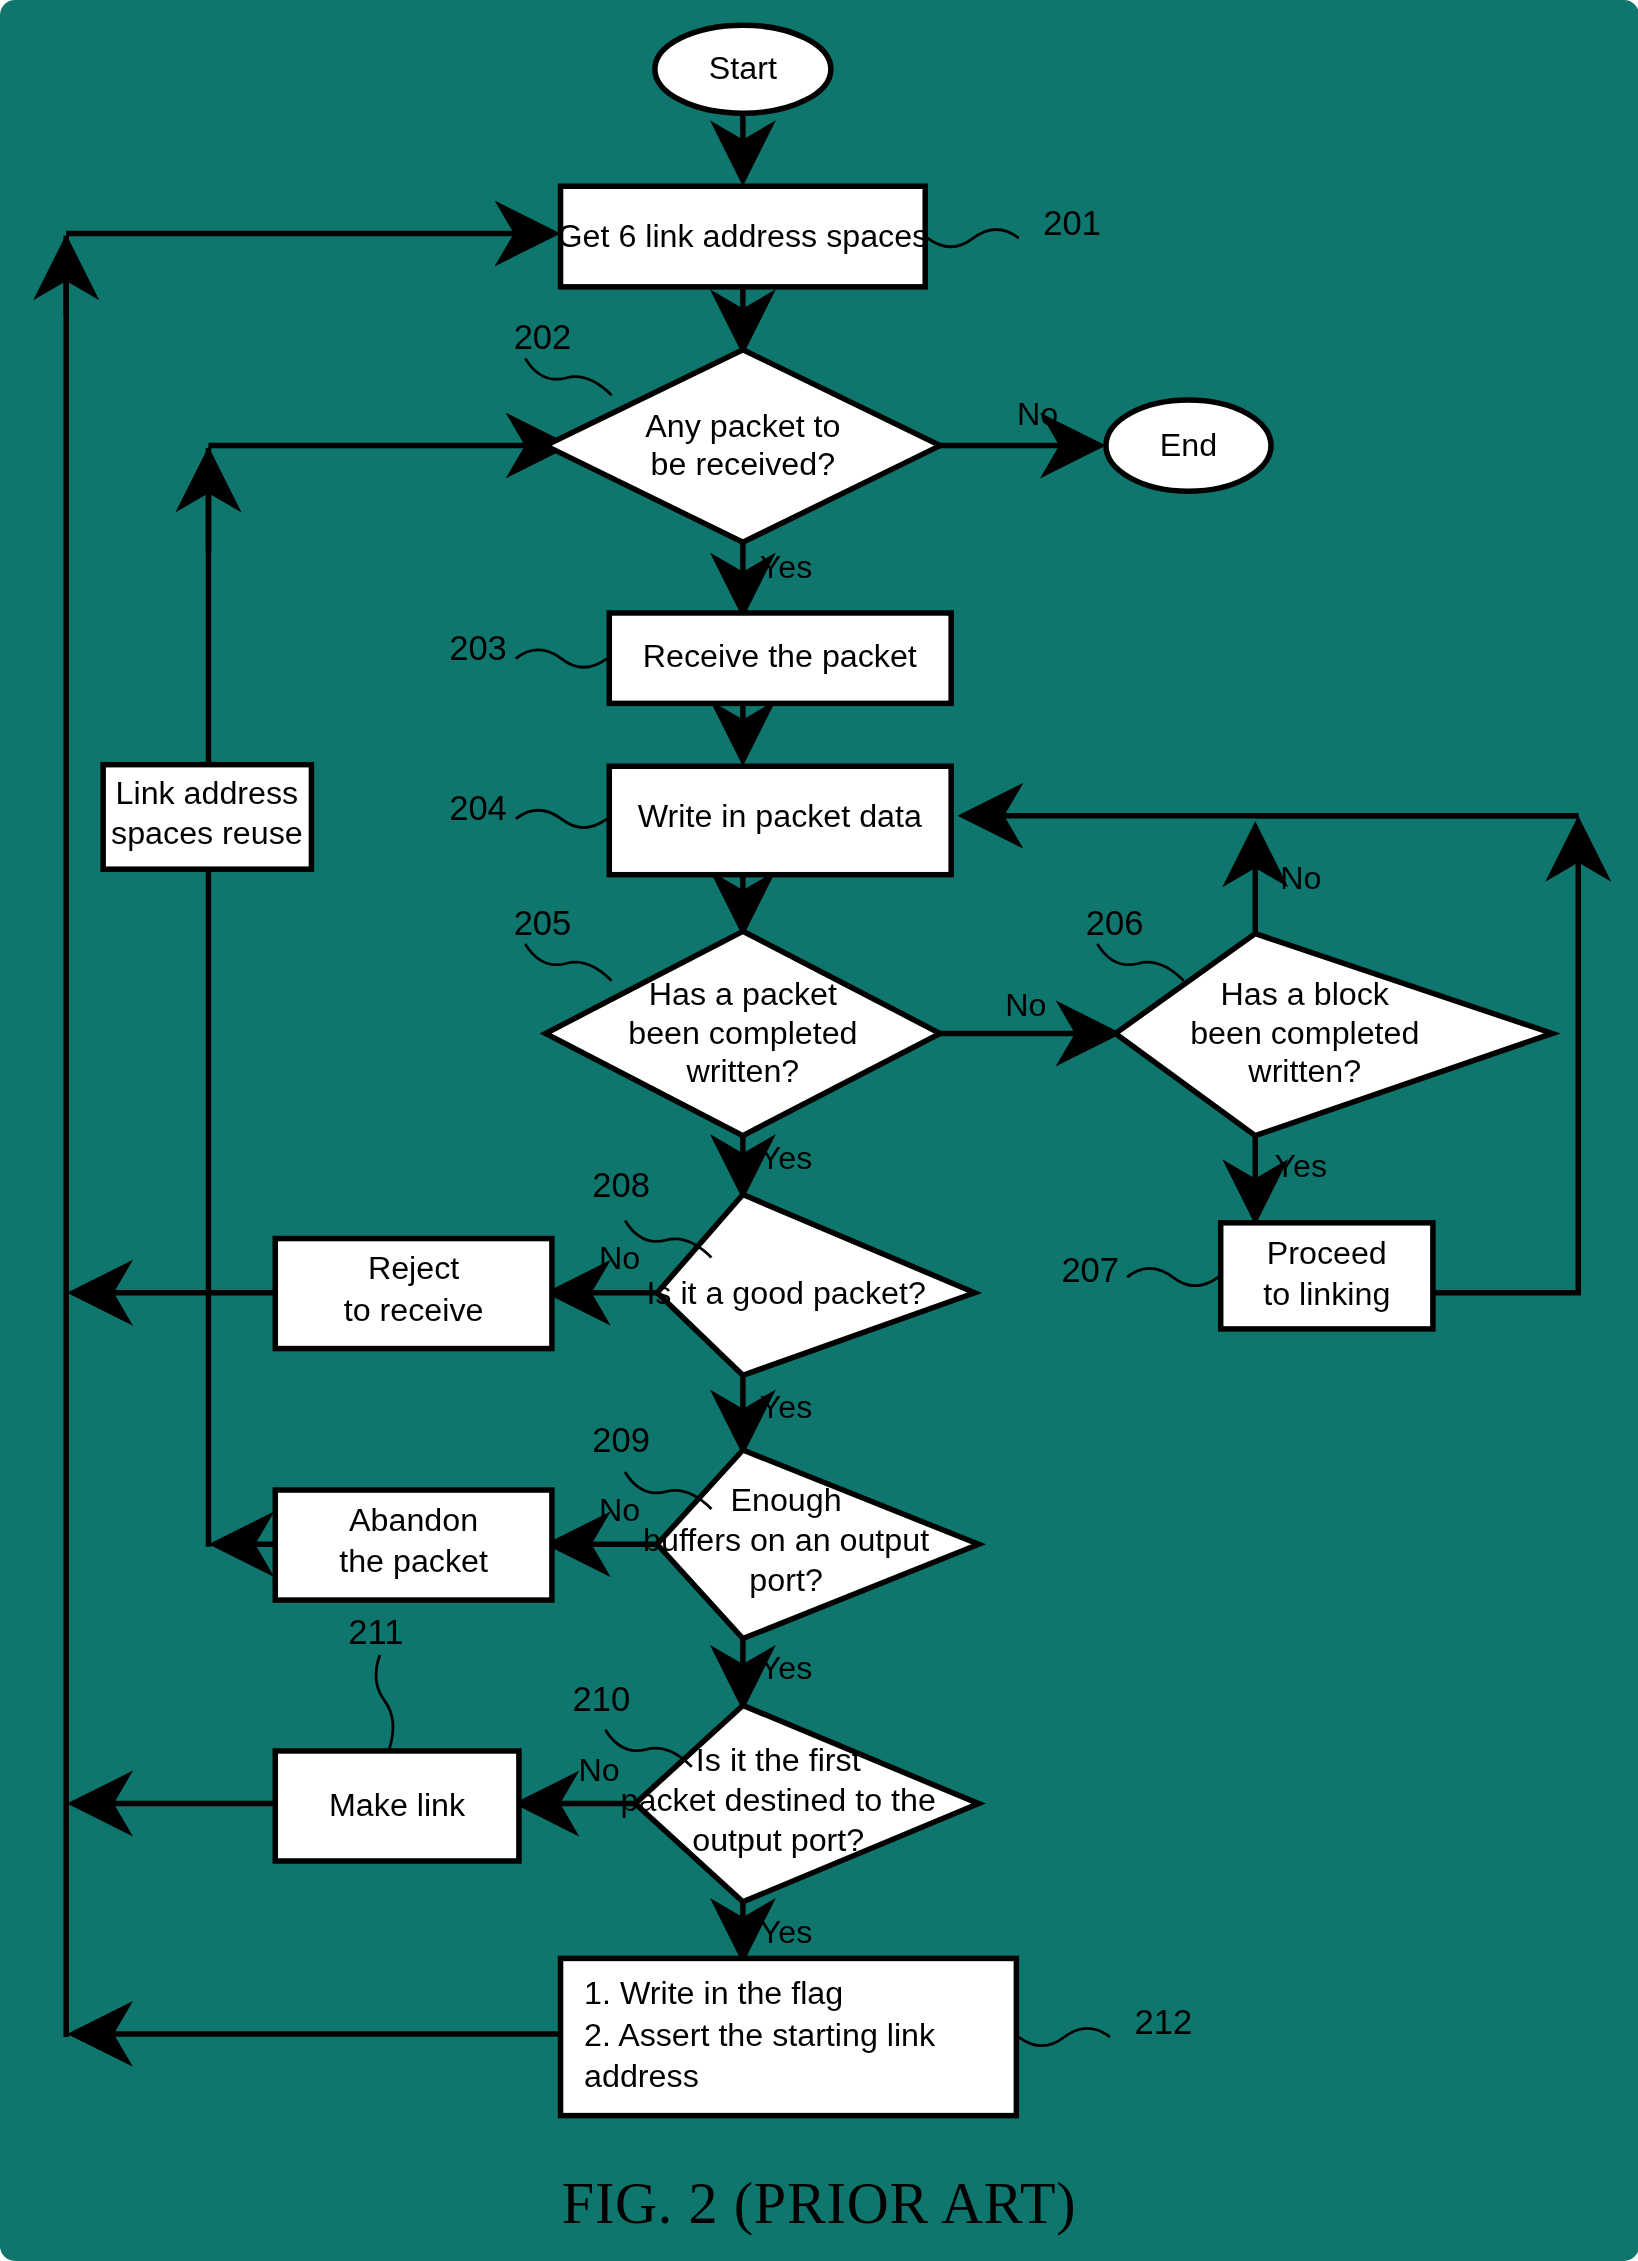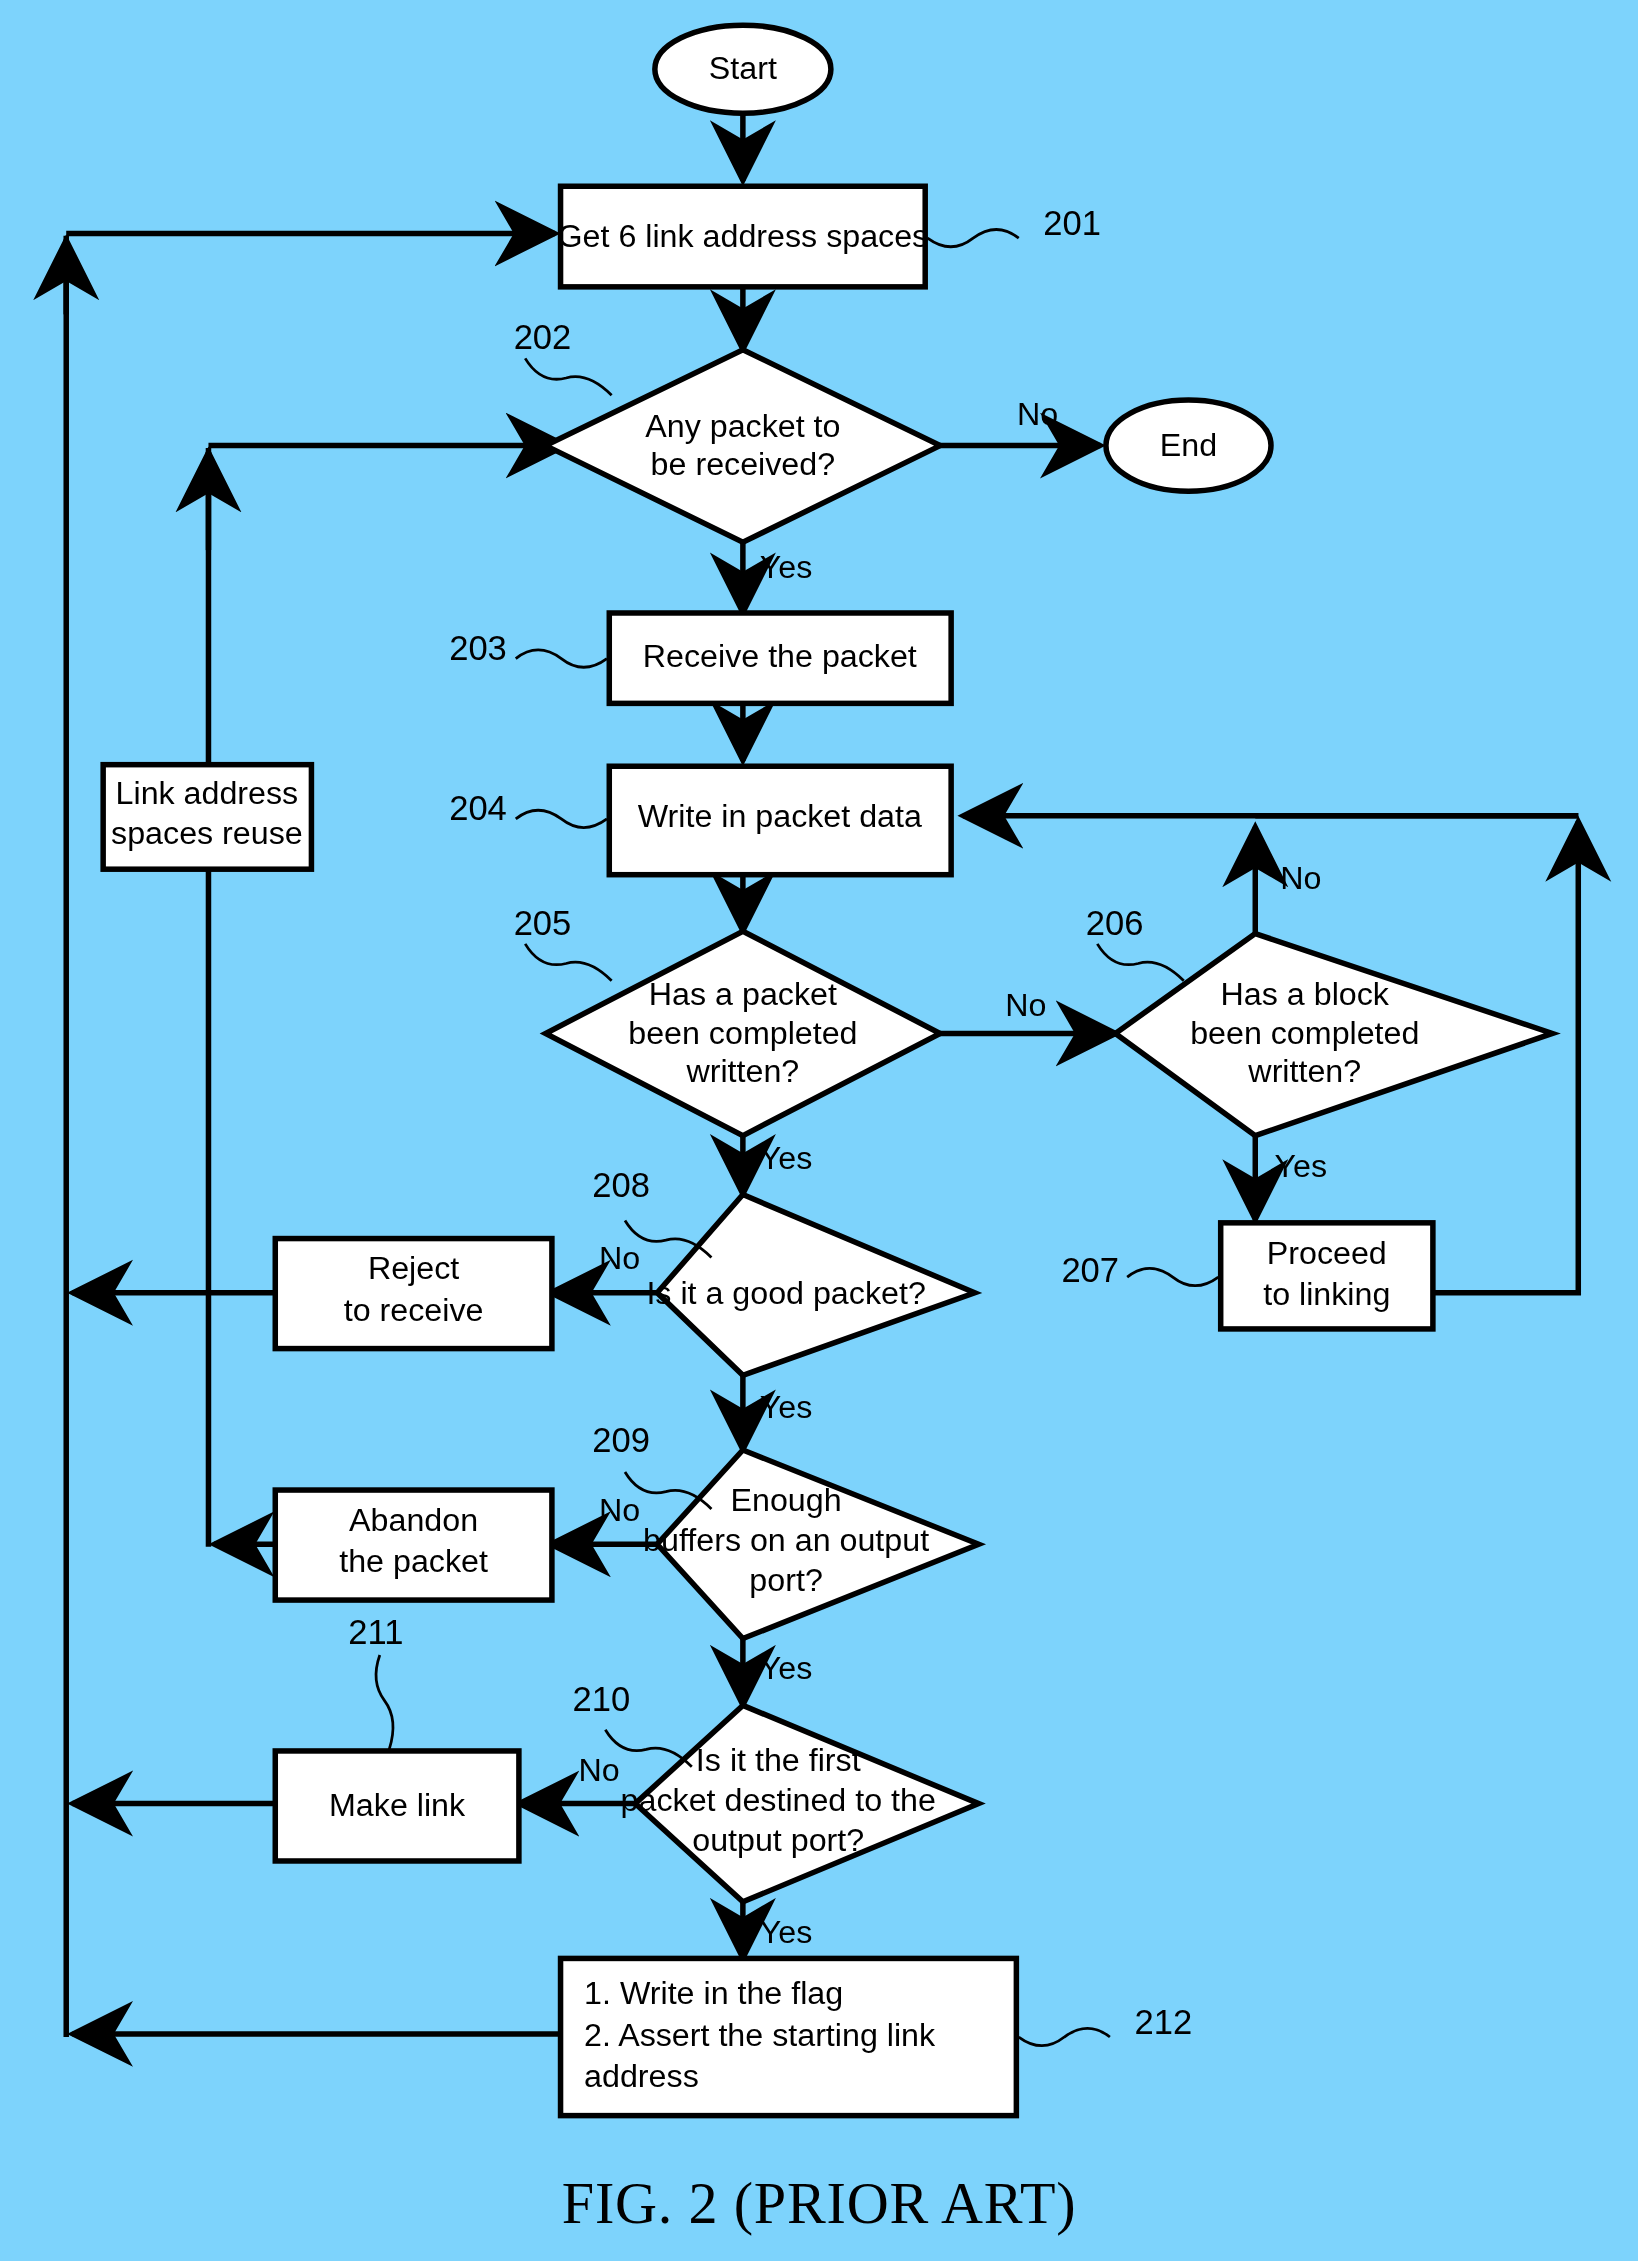--- a/index.html
+++ b/index.html
@@ -10,21 +10,22 @@
   body {
     width: 1639px;
     height: 2261px;
     font-family: "Liberation Sans", sans-serif;
     overflow: hidden;
   }
   #figure-root {
     position: relative;
     width: 1639px;
     height: 2261px;
-    background: #7dd3fc;
+    background: #0f766e;
+    border-radius: 15px;
   }
   svg#flow {
     position: absolute;
     left: 0;
     top: 0;
     width: 1639px;
     height: 2261px;
     display: block;
   }
   .shape {

